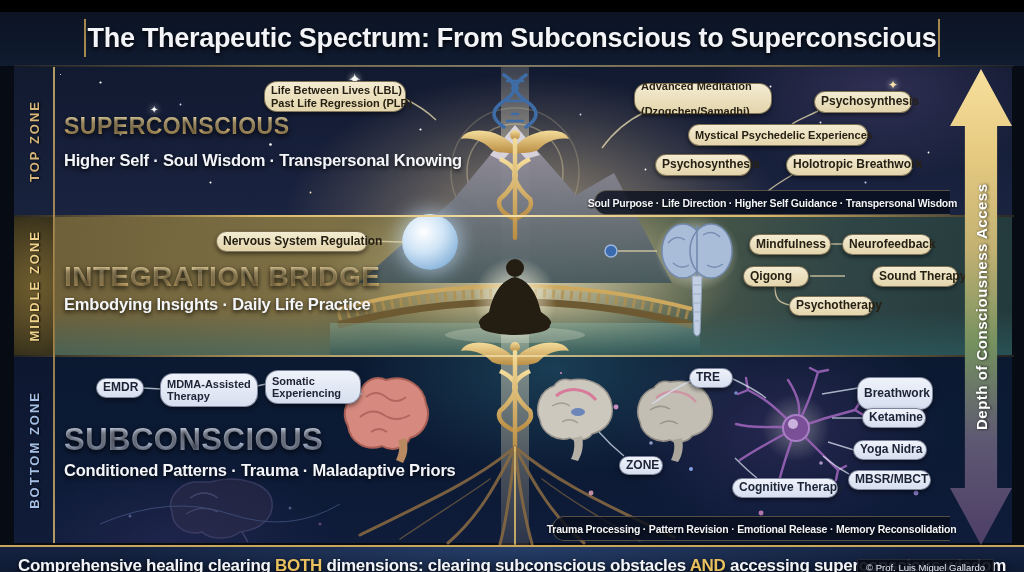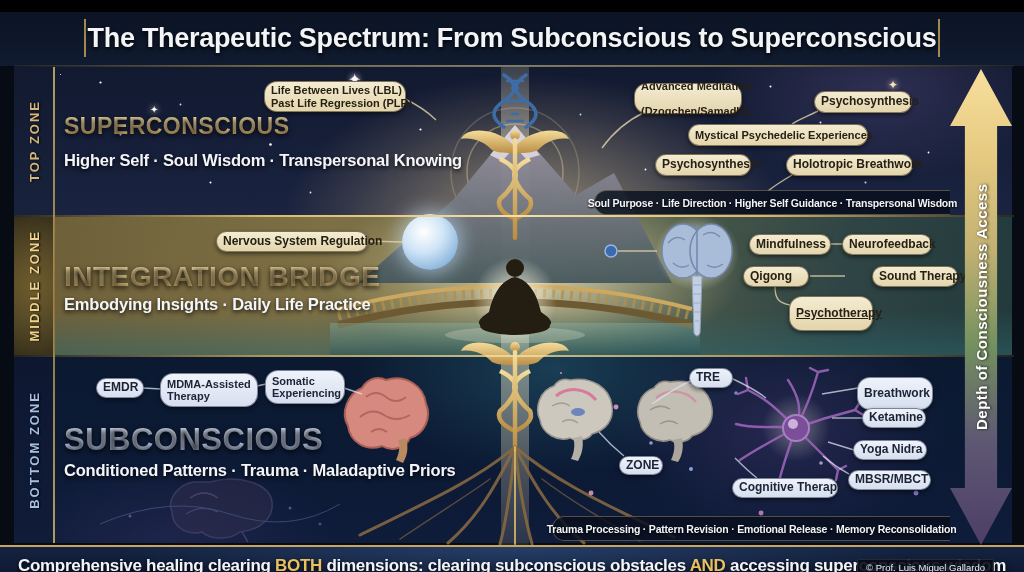--- a/index.html
+++ b/index.html
@@ -341,43 +341,43 @@
   <div class="zone-sub" id="sub-super">Higher Self · Soul Wisdom · Transpersonal Knowing</div>
   <div class="zone-heading" id="heading-integration">INTEGRATION BRIDGE</div>
   <div class="zone-sub" id="sub-integration">Embodying Insights · Daily Life Practice</div>
   <div class="zone-heading" id="heading-sub">SUBCONSCIOUS</div>
   <div class="zone-sub" id="sub-sub">Conditioned Patterns · Trauma · Maladaptive Priors</div>
 
   <div class="pill small" style="left:264px;top:69px;width:142px;height:31px;">
     <span>Life Between Lives (LBL)</span>
     <span>Past Life Regression (PLR)</span>
   </div>
-  <div class="pill small" style="left:634px;top:71px;width:108px;height:31px;gap:12px;">
+  <div class="pill small" style="left:634px;top:71px;width:138px;height:31px;gap:12px;">
     <span>Advanced Meditation</span>
     <span>(Dzogchen/Samadhi)</span>
   </div>
   <div class="pill" style="left:814px;top:79px;width:98px;height:22px;">Psychosynthesis</div>
   <div class="pill small" style="left:688px;top:112px;width:180px;height:22px;">Mystical Psychedelic Experiences</div>
   <div class="pill" style="left:655px;top:142px;width:96px;height:22px;">Psychosynthesis</div>
   <div class="pill" style="left:786px;top:142px;width:127px;height:22px;">Holotropic Breathwork</div>
   <div class="zone-footer" style="top:178px;width:356px;">Soul Purpose · Life Direction · Higher Self Guidance · Transpersonal Wisdom</div>
 
   <div class="pill" style="left:216px;top:219px;width:152px;height:21px;">Nervous System Regulation</div>
   <div class="pill" style="left:749px;top:222px;width:82px;height:21px;">Mindfulness</div>
   <div class="pill" style="left:842px;top:222px;width:90px;height:21px;">Neurofeedback</div>
   <div class="pill" style="left:743px;top:254px;width:66px;height:21px;">Qigong</div>
   <div class="pill" style="left:872px;top:254px;width:86px;height:21px;">Sound Therapy</div>
-  <div class="pill" style="left:789px;top:284px;width:84px;height:35px;text-decoration:underline;">Psychotherapy</div>
+  <div class="pill" style="left:789px;top:284px;width:84px;height:20px;">Psychotherapy</div>
 
   <div class="pill blue" style="left:96px;top:366px;width:48px;height:20px;">EMDR</div>
   <div class="pill blue small" style="left:160px;top:361px;width:98px;height:34px;">
     <span>MDMA-Assisted</span>
     <span>Therapy</span>
   </div>
-  <div class="pill blue small" style="left:265px;top:358px;width:80px;height:34px;">
+  <div class="pill blue small" style="left:265px;top:358px;width:96px;height:34px;">
     <span>Somatic</span>
     <span>Experiencing</span>
   </div>
   <div class="pill blue" style="left:689px;top:356px;width:44px;height:20px;">TRE</div>
   <div class="pill blue" style="left:619px;top:444px;width:44px;height:19px;">ZONE</div>
   <div class="pill blue" style="left:732px;top:466px;width:106px;height:20px;">Cognitive Therapy</div>
   <div class="pill blue" style="left:857px;top:365px;width:76px;height:33px;">Breathwork</div>
   <div class="pill blue" style="left:862px;top:396px;width:64px;height:20px;">Ketamine</div>
   <div class="pill blue" style="left:853px;top:428px;width:74px;height:20px;">Yoga Nidra</div>
   <div class="pill blue" style="left:848px;top:458px;width:83px;height:20px;">MBSR/MBCT</div>

